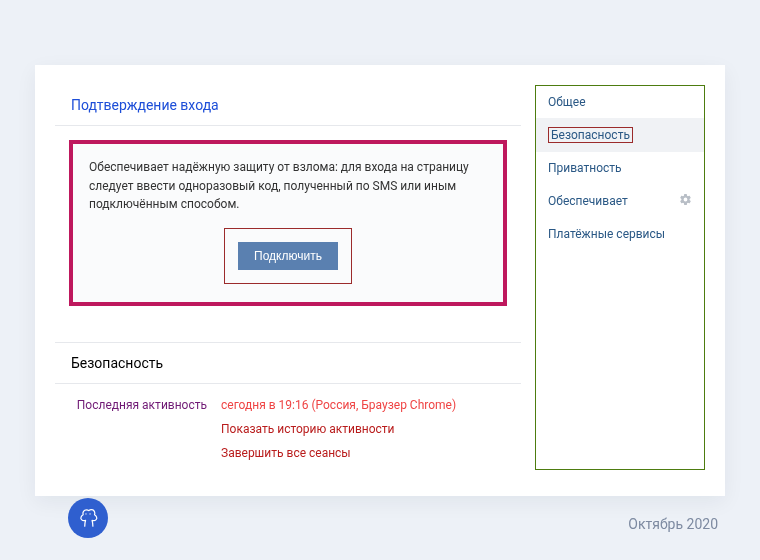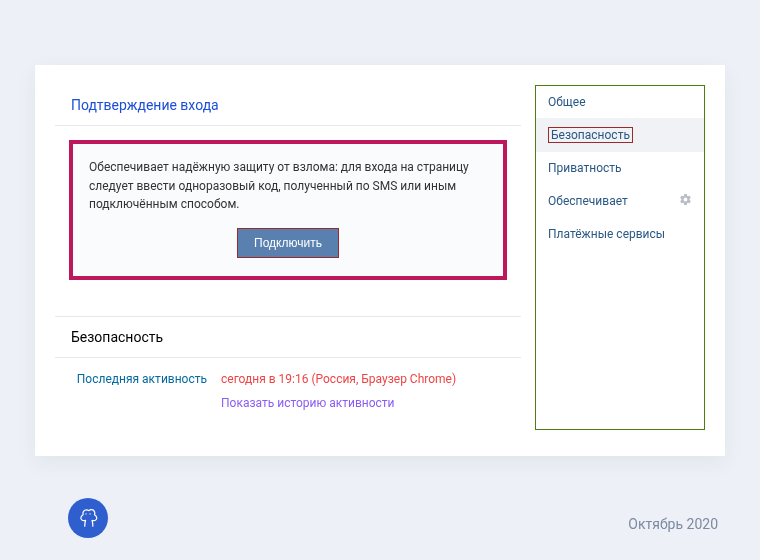--- a/index.html
+++ b/index.html
@@ -49,21 +49,21 @@
     line-height: 1.55;
     color: #333;
   }
   .btn-row {
     margin-top: 14px;
     display: flex;
     justify-content: center;
   }
   .btn-wrap {
     border: 1.6px solid #9b2b2b;
-    padding: 0;
+    padding: 13px;
     display: inline-block;
   }
   .btn {
     background: #5a80b0;
     color: #fff;
     border: none;
     font-size: 12px;
     padding: 7px 16px;
     cursor: pointer;
   }
@@ -81,27 +81,27 @@
   }
   .activity {
     padding: 14px 6px 10px 16px;
     font-size: 12px;
     display: grid;
     grid-template-columns: 140px 1fr;
     column-gap: 10px;
     row-gap: 10px;
   }
   .act-label {
-    color: #0369a1;
+    color: #701a75;
     text-align: right;
     padding-right: 4px;
   }
   .act-val { color: #ef4444; }
   .act-link {
-    color: #8b5cf6;
+    color: #b91c1c;
     cursor: pointer;
   }
   .sidebar-item {
     font-size: 12px;
     padding: 9px 12px;
     color: #2a5885;
     cursor: pointer;
     display: flex;
     align-items: center;
     justify-content: space-between;
@@ -163,20 +163,21 @@
       <div class="sec2">
         <div class="sec2-title">Безопасность</div>
       </div>
 
       <div class="activity">
         <div class="act-label">Последняя активность</div>
         <div class="act-val">сегодня в 19:16 (Россия, Браузер Chrome)</div>
         <div></div>
         <div class="act-link">Показать историю активности</div>
         <div></div>
+        <div class="act-link">Завершить все сеансы</div>
       </div>
 
     </div>
 
     <div class="sidebar">
       <div class="sidebar-item">
         <span>Общее</span>
       </div>
       <div class="sidebar-item active">
         <span class="hl">

